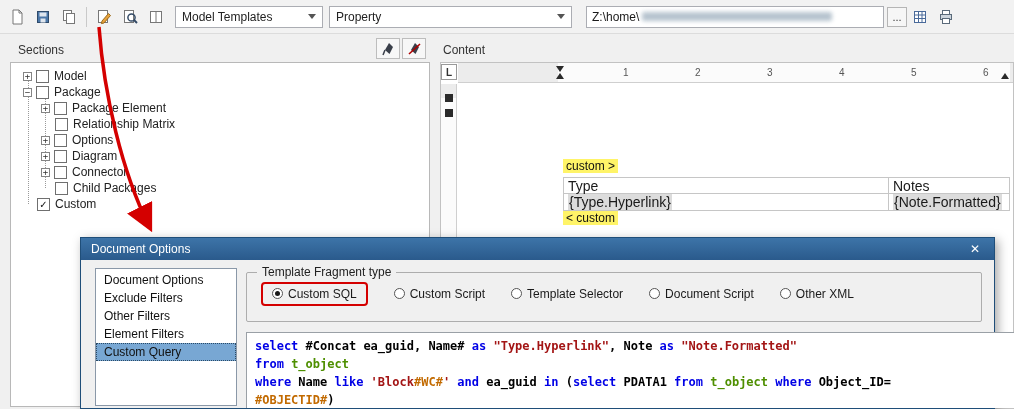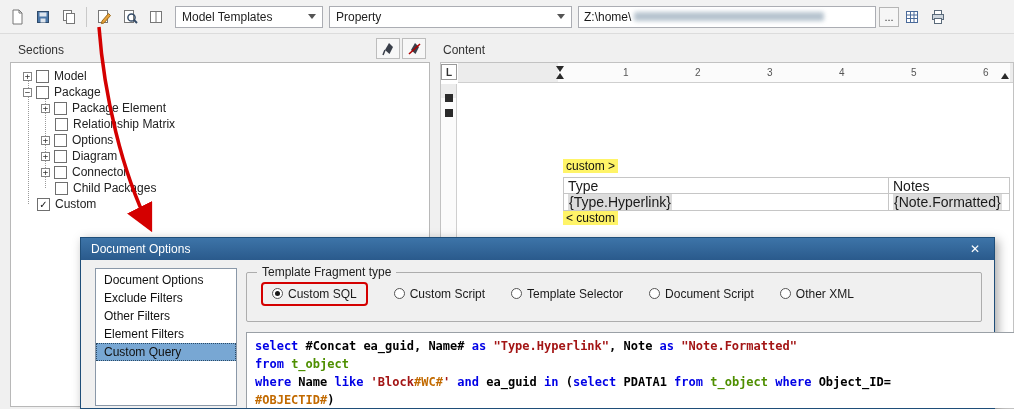--- a/index.html
+++ b/index.html
@@ -9,21 +9,21 @@
 
   
   #toolbar { position:absolute; left:0; top:0; width:1014px; height:34px; background:#f2f2f2; border-bottom:1px solid #dcdcdc; display:flex; align-items:center; padding-left:4px; }
   .tbtn { width:26px; height:26px; display:flex; align-items:center; justify-content:center; border-radius:2px; }
   .sep { width:1px; height:20px; background:#c9c9c9; margin:0 4px; }
   .combo { height:22px; background:#fff; border:1px solid #abadb3; display:flex; align-items:center; padding:0 6px; position:relative; margin-left:6px; }
   .combo .cval { flex:1; font-size:12px; color:#222; white-space:nowrap; overflow:hidden; }
   .dd { width:0; height:0; border-left:4px solid transparent; border-right:4px solid transparent; border-top:5px solid #555; margin-left:8px; }
   #combo-templates { width:148px; }
   #combo-property  { width:243px; }
-  #path-field { width:298px; height:22px; background:#fff; border:1px solid #abadb3; margin-left:6px; display:flex; align-items:center; padding:0 5px; overflow:hidden; }
+  #path-field { width:298px; height:22px; background:#fff; border:1px solid #abadb3; margin-left:14px; display:flex; align-items:center; padding:0 5px; overflow:hidden; }
   .blurred-seg { display:inline-block; width:190px; height:9px; margin-left:3px; background:#9fb0bf; border-radius:2px; filter:blur(2px); opacity:.75; }
   #browse-btn { width:20px; height:20px; margin-left:3px; border:1px solid #b5b5b5; background:#f6f6f6; display:flex; align-items:center; justify-content:center; font-size:11px; color:#333; }
 
   
   .pane-label { position:absolute; font-size:12px; color:#333; }
   #sections-label { left:18px; top:43px; }
   #content-label  { left:443px; top:43px; }
   .penbtn { position:absolute; width:24px; height:21px; top:38px; border:1px solid #bdbdbd; background:#f7f7f7; display:flex; align-items:center; justify-content:center; }
   #pen-btn-1 { left:376px; }
   #pen-btn-2 { left:402px; }

